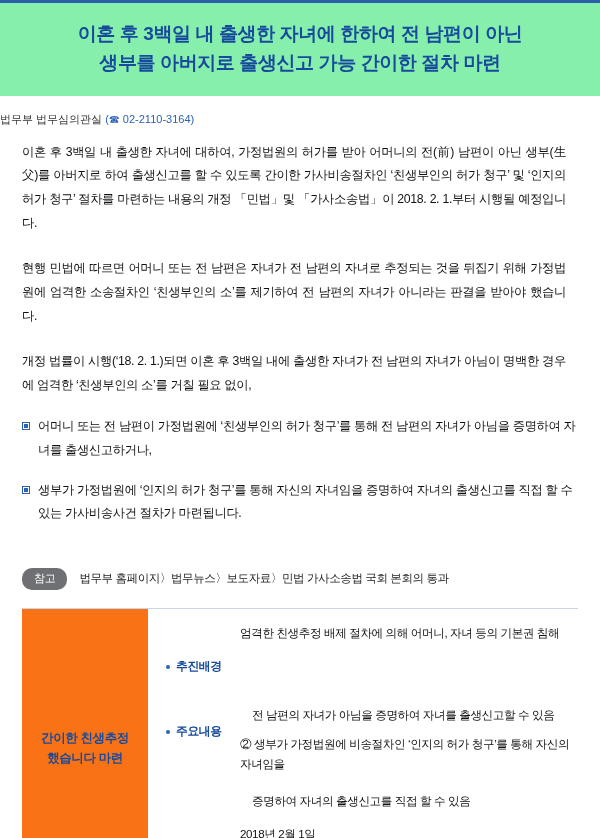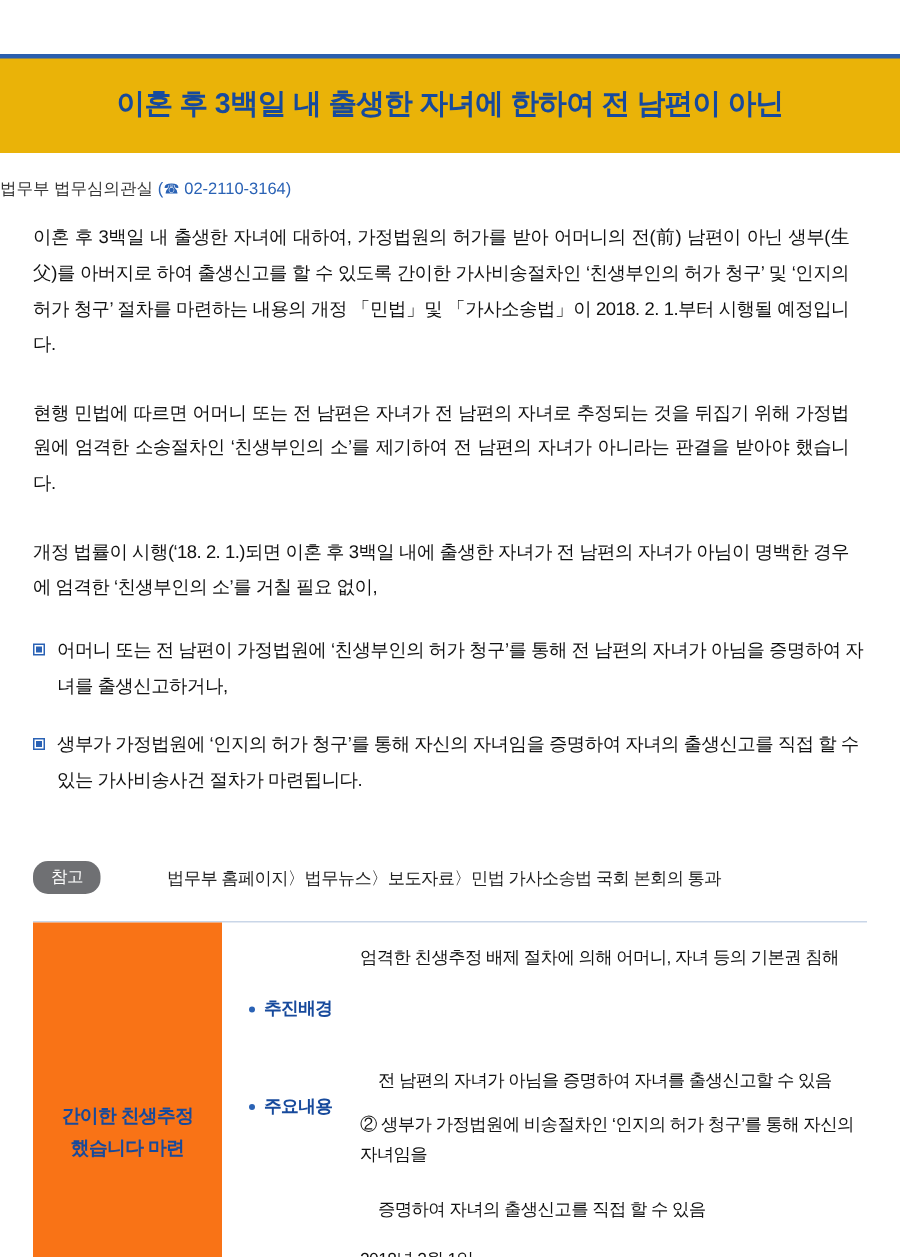--- a/index.html
+++ b/index.html
@@ -16,25 +16,24 @@
     overflow: hidden;
   }
   .page {
     width: 600px;
     height: 838px;
     position: relative;
     box-sizing: border-box;
   }
   
   .header-band {
-    background: #eab308;
+    background: #86efac;
     border-top: 3px solid #2b5fae;
     padding: 16px 24px 18px 24px;
     text-align: center;
-    margin-top: 36px;
   }
   .header-title {
     font-size: 19px;
     font-weight: bold;
     color: #174a9c;
     line-height: 1.55;
     letter-spacing: -0.4px;
   }
   .header-title .line {
     display: block;
@@ -98,21 +97,20 @@
     top: 1px;
     right: 1px;
     bottom: 1px;
     background: #2a62b5;
   }
   
   .ref-row {
     display: flex;
     align-items: center;
     padding: 26px 22px 0 22px;
-    gap: 32px;
   }
   .ref-chip {
     background: #6f7073;
     color: #ffffff;
     font-size: 11px;
     border-radius: 10px;
     padding: 3px 12px 4px 12px;
     white-space: nowrap;
     letter-spacing: -0.3px;
   }
@@ -195,20 +193,21 @@
   }
 </style>
 </head>
 <body>
 
 <div class="page">
 
   <div class="header-band">
     <div class="header-title">
       <span class="line">이혼 후 3백일 내 출생한 자녀에 한하여 전 남편이 아닌</span>
+      <span class="line">생부를 아버지로 출생신고 가능 간이한 절차 마련</span>
     </div>
   </div>
 
   <div class="agency-row">
     <span class="agency-name">법무부 법무심의관실</span>
     <span class="agency-phone">(☎ 02-2110-3164)</span>
   </div>
 
   <div class="body-wrap">
     <p class="para">이혼 후 3백일 내 출생한 자녀에 대하여, 가정법원의 허가를 받아 어머니의 전(前) 남편이 아닌 생부(生父)를 아버지로 하여 출생신고를 할 수 있도록 간이한 가사비송절차인 ‘친생부인의 허가 청구’ 및 ‘인지의 허가 청구’ 절차를 마련하는 내용의 개정 「민법」및 「가사소송법」이 2018. 2. 1.부터 시행될 예정입니다.</p>

